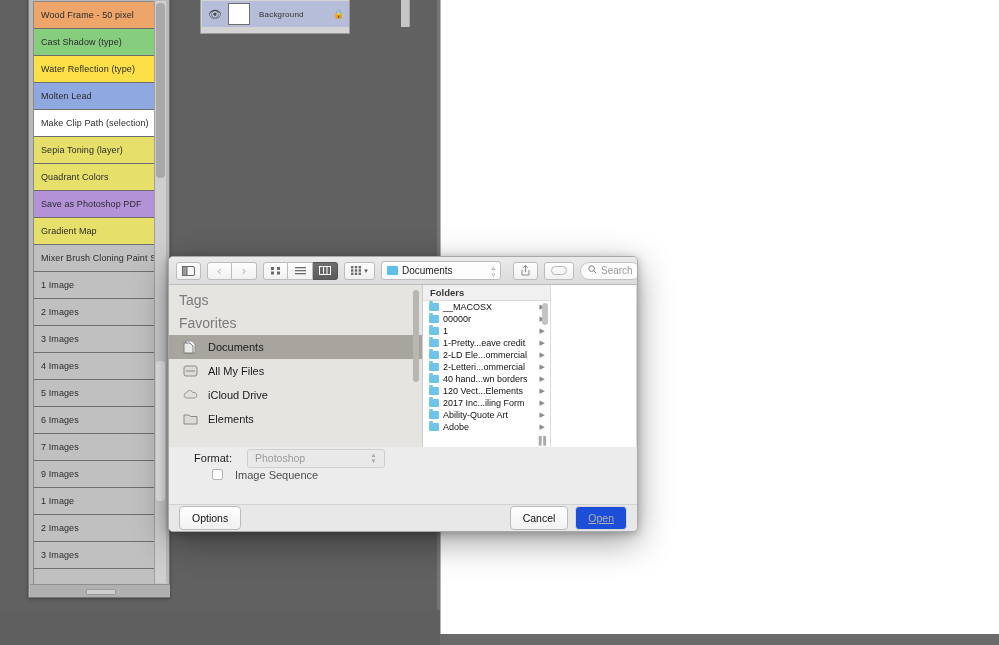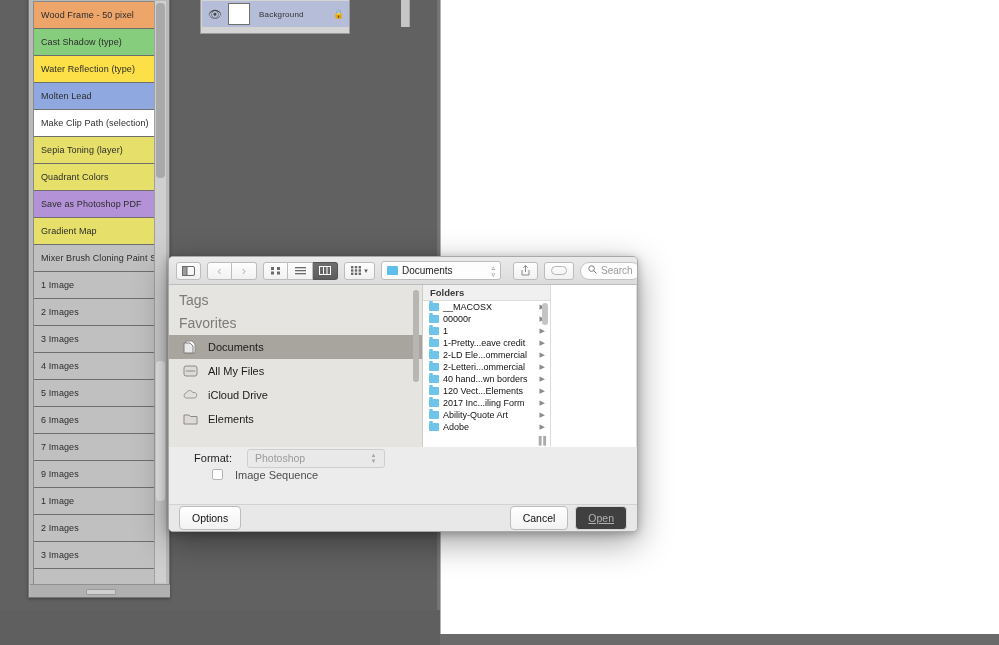--- a/index.html
+++ b/index.html
@@ -151,21 +151,21 @@
 
   
   #dlg-footer{
     position:absolute;left:0;bottom:0;width:100%;height:27px;background:#e8e8e8;
     border-top:1px solid #d2d2d2;display:flex;align-items:center;padding:0 10px;box-sizing:border-box;
   }
   .btn{
     height:18px;padding:11px 12px;background:linear-gradient(#ffffff,#f2f2f2);border:1px solid #bcbcbc;
     border-radius:4px;font-size:10.5px;color:#111;display:flex;align-items:center;box-sizing:border-box;
   }
-  .btn.disabled{color:#b0b0b0;background:#404040;border-color:#d6d6d6;text-decoration:underline;}
+  .btn.disabled{color:#b0b0b0;background:#1d4ed8;border-color:#d6d6d6;text-decoration:underline;}
   #footer-spacer{flex:1;}
   #btn-cancel{margin-right:7px;}
 </style>
 </head>
 <body>
 
 <div id="desktop">
   <div id="ps-workspace"></div>
   <div id="canvas-shadow"></div>
   <div id="canvas-white"></div>

